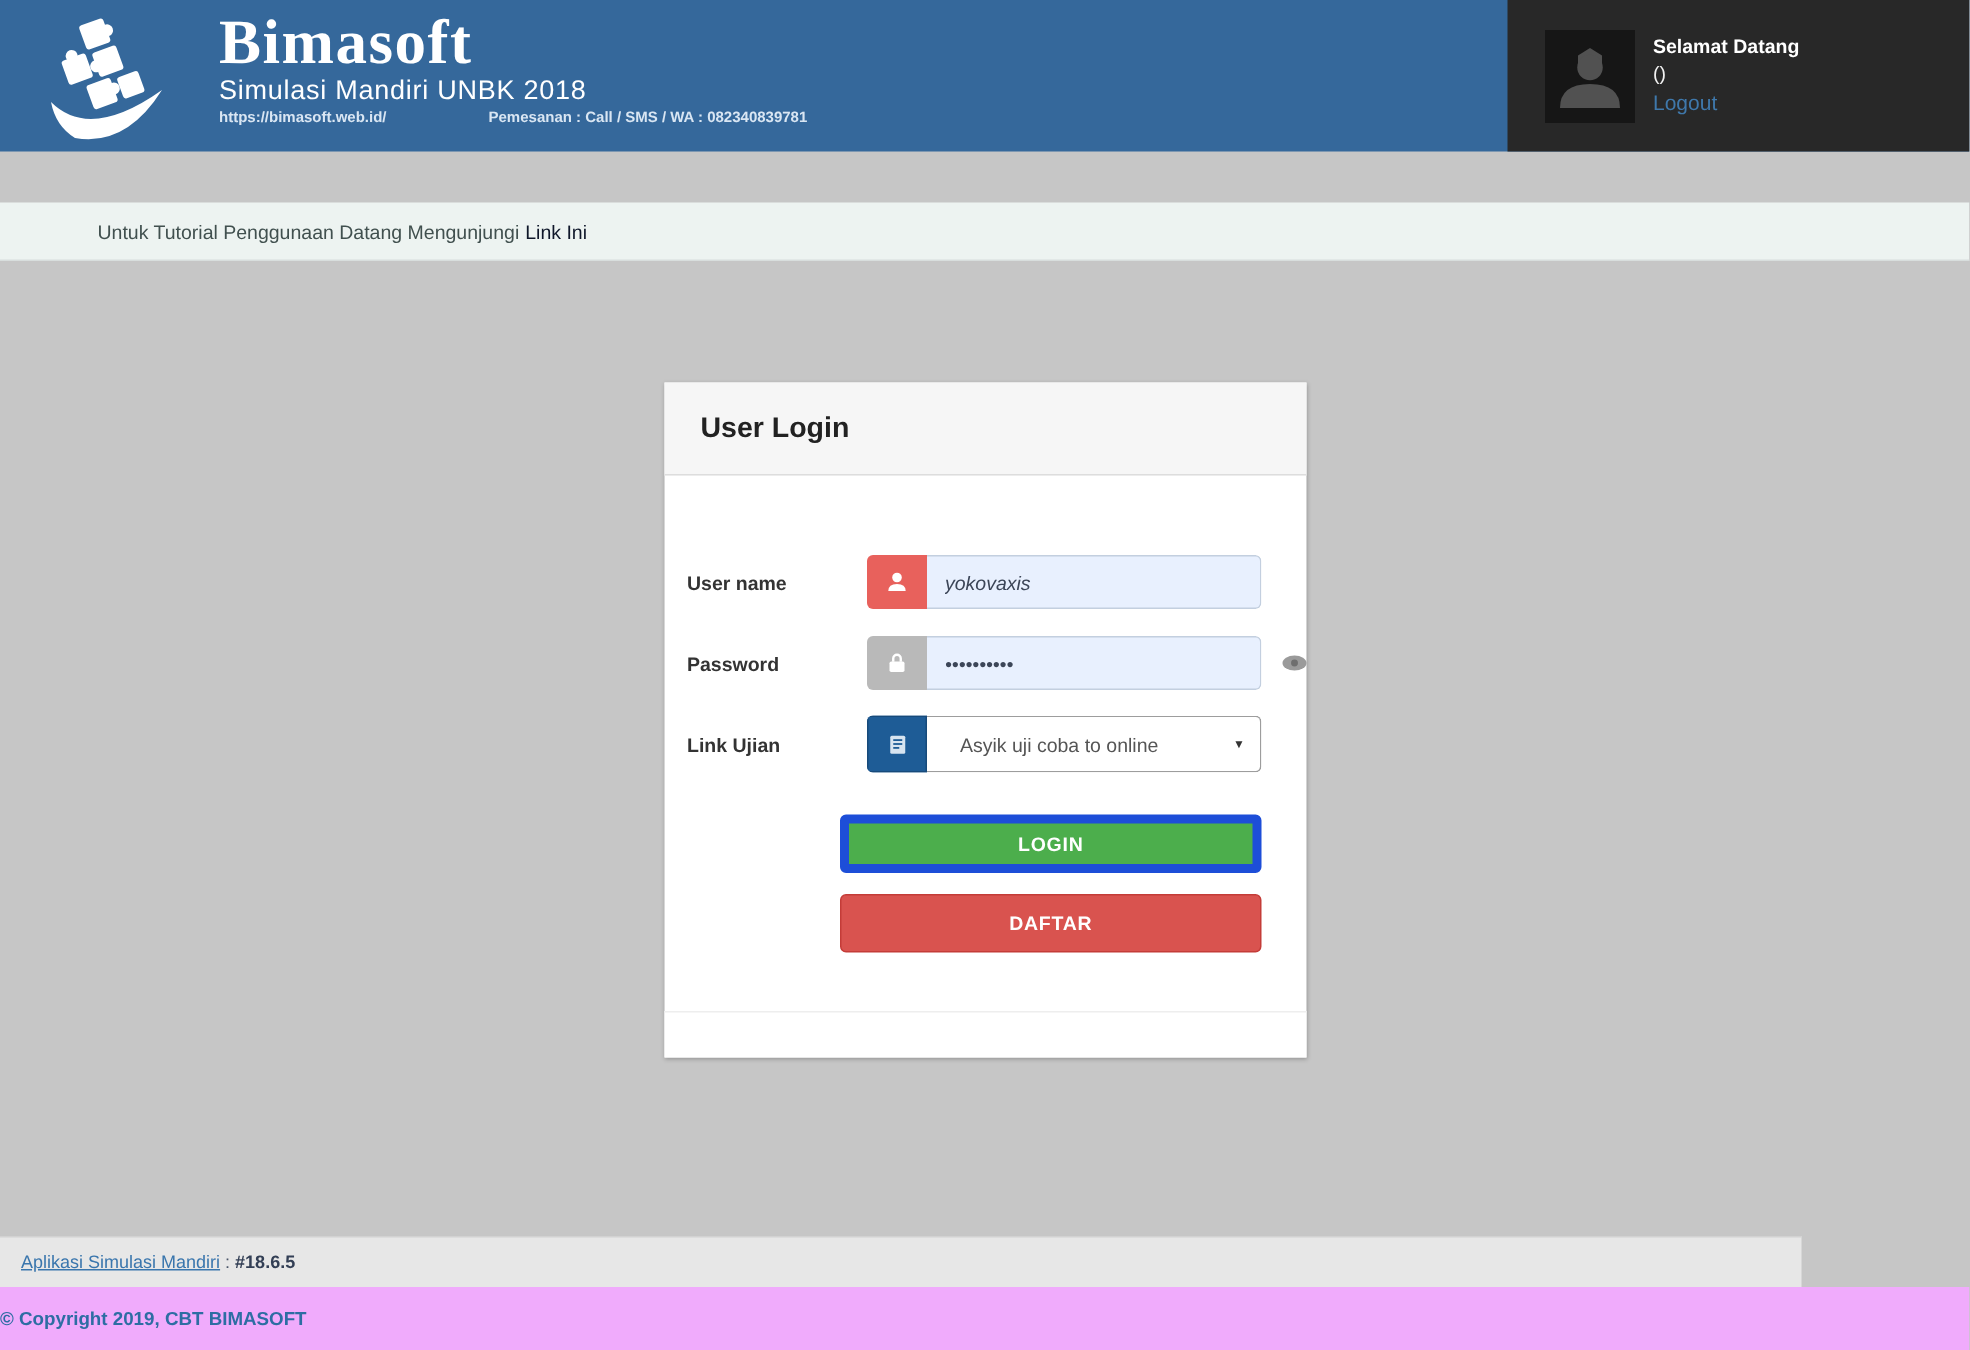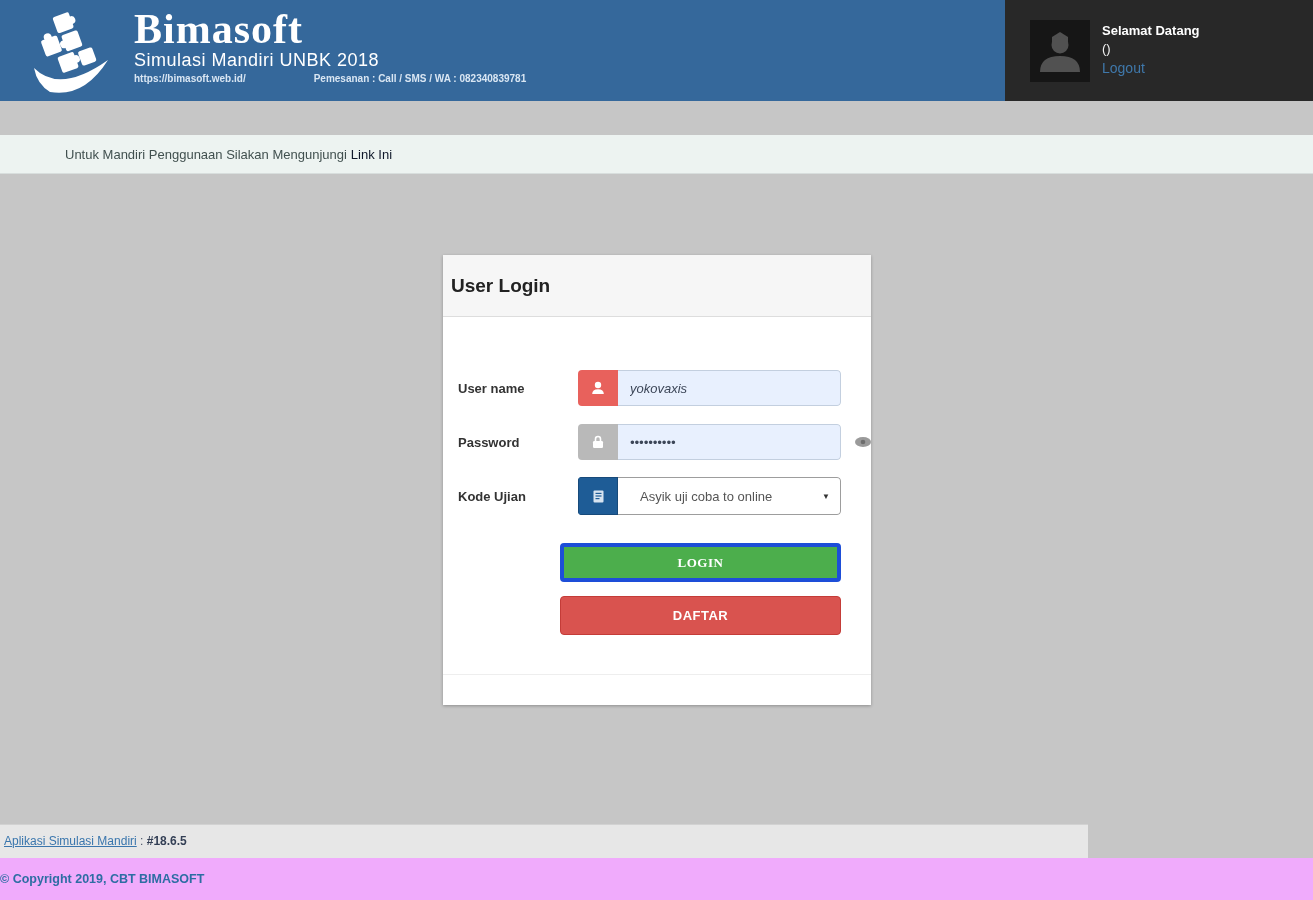--- a/index.html
+++ b/index.html
@@ -14,21 +14,21 @@
   
   .header {
     position:absolute; top:0; left:0; width:1313px; height:101px;
     background:#35689B;
   }
   .brand {
     position:absolute; left:28px; top:6px; display:flex; align-items:flex-start;
     cursor:pointer;
   }
   .brand-logo { margin-top:4px; }
-  .brand-text { margin-left:14px; color:#fff; }
+  .brand-text { margin-left:26px; color:#fff; }
   .brand-name {
     font-family:"Liberation Serif", serif;
     font-weight:bold; font-size:42px; line-height:46px; letter-spacing:1px;
   }
   .brand-sub { font-size:18px; font-weight:normal; line-height:17px; letter-spacing:0.5px; }
   .brand-meta { display:flex; margin-top:4px; font-size:10px; font-weight:bold; color:#d9e6f3;gap:13px; }
   .brand-meta .sep { width:42px; }
 
   .user-panel {
     position:absolute; top:0; right:0; width:308px; height:101px;
@@ -49,21 +49,21 @@
   .tutorial-link { color:#0f172a; text-decoration:none; cursor:pointer; margin-left:4px; }
 
   
   .card {
     position:absolute; left:443px; top:255px; width:428px; height:450px;
     background:#fff; box-shadow:0 1px 3px rgba(0,0,0,0.28);
   }
   .card-header {
     height:62px; background:#f6f6f6; border-bottom:1px solid #ddd;
     font-size:19px; font-weight:bold; color:#222;
-    line-height:62px; padding-left:8px;
+    line-height:62px; padding-left:24px;
   }
   .form-row { position:absolute; left:0; width:428px; }
   .row-username { top:115px; height:36px; }
   .row-password { top:169px; height:36px; }
   .row-examcode { top:222px; height:38px; }
   .field-label {
     position:absolute; left:15px; top:0; height:100%;
     display:flex; align-items:center;
     font-size:13px; font-weight:bold; color:#333;
   }
@@ -97,32 +97,32 @@
   .eye-toggle {
     position:absolute; left:409px; top:176px; width:22px; height:22px;
     display:flex; align-items:center; justify-content:center; cursor:pointer;
   }
   .btn {
     position:absolute; left:117px; width:281px; height:39px;
     font-family:"Liberation Sans", sans-serif;
     font-size:13px; font-weight:bold; color:#fff; letter-spacing:0.5px;
     border-radius:4px; cursor:pointer; display:flex; align-items:center; justify-content:center;
   }
-  .btn-login { top:288px; background:#4CAE4C; border:4px solid #1d4ed8;font-family:Liberation Serif, serif; }
+  .btn-login { top:288px; background:#4CAE4C; border:6px solid #1d4ed8; }
   .btn-register { top:341px; background:#D9534F; border:1px solid #c43c38; }
   .card-footer {
     position:absolute; left:0; top:419px; width:428px; height:31px;
     border-top:1px solid #eee; background:#fff;
   }
 
   
   .version-bar {
-    position:absolute; top:824px; left:0; width:1088px; height:34px;
+    position:absolute; top:824px; left:0; width:1201px; height:34px;
     background:#e7e7e7; border-top:1px solid #d2d2d2;
-    font-size:12px; line-height:33px; padding-left:4px; color:#4a5568;
+    font-size:12px; line-height:33px; padding-left:14px; color:#4a5568;
   }
   .version-link { color:#3a76ad; text-decoration:underline; cursor:pointer; }
   .version-num { font-weight:bold; color:#333f55; }
   .copyright-bar {
     position:absolute; top:858px; left:0; width:1313px; height:42px;
     background:#f0abfc; text-align:left;
     font-size:12.5px; font-weight:bold; color:#2d6da3; line-height:42px;
   }
 </style>
 </head>
@@ -168,21 +168,21 @@
     </span>
     <div class="user-info">
       <div class="welcome">Selamat Datang</div>
       <div class="user-name">()</div>
       <a class="logout-link">Logout</a>
     </div>
   </div>
 </div>
 
 <div class="tutorial-bar">
-  <span>Untuk Mandiri Penggunaan Silakan Mengunjungi</span><a class="tutorial-link">Link Ini</a>
+  <span>Untuk Tutorial Penggunaan Datang Mengunjungi</span><a class="tutorial-link">Link Ini</a>
 </div>
 
 <div class="card">
   <div class="card-header">User Login</div>
 
   <div class="form-row row-username">
     <span class="field-label">User name</span>
     <div class="input-group">
       <span class="addon addon-red">
         <svg width="16" height="16" viewBox="0 0 16 16" xmlns="http://www.w3.org/2000/svg">
@@ -207,21 +207,21 @@
     </div>
   </div>
   <span class="eye-toggle">
     <svg width="18" height="12" viewBox="0 0 18 12" xmlns="http://www.w3.org/2000/svg">
       <ellipse cx="9" cy="6" rx="8" ry="5" fill="#9a9a9a"></ellipse>
       <circle cx="9" cy="6" r="2.3" fill="#6e6e6e"></circle>
     </svg>
   </span>
 
   <div class="form-row row-examcode">
-    <span class="field-label">Kode Ujian</span>
+    <span class="field-label">Link Ujian</span>
     <div class="input-group">
       <span class="addon addon-blue">
         <svg width="15" height="15" viewBox="0 0 15 15" xmlns="http://www.w3.org/2000/svg">
           <rect x="2.5" y="1.5" width="10" height="12" rx="1" fill="#d7e4f0"></rect>
           <rect x="4.5" y="3.8" width="6" height="1.2" fill="#1E5C96"></rect>
           <rect x="4.5" y="6.4" width="6" height="1.2" fill="#1E5C96"></rect>
           <rect x="4.5" y="9" width="4" height="1.2" fill="#1E5C96"></rect>
         </svg>
       </span>
       <div class="select-box">

